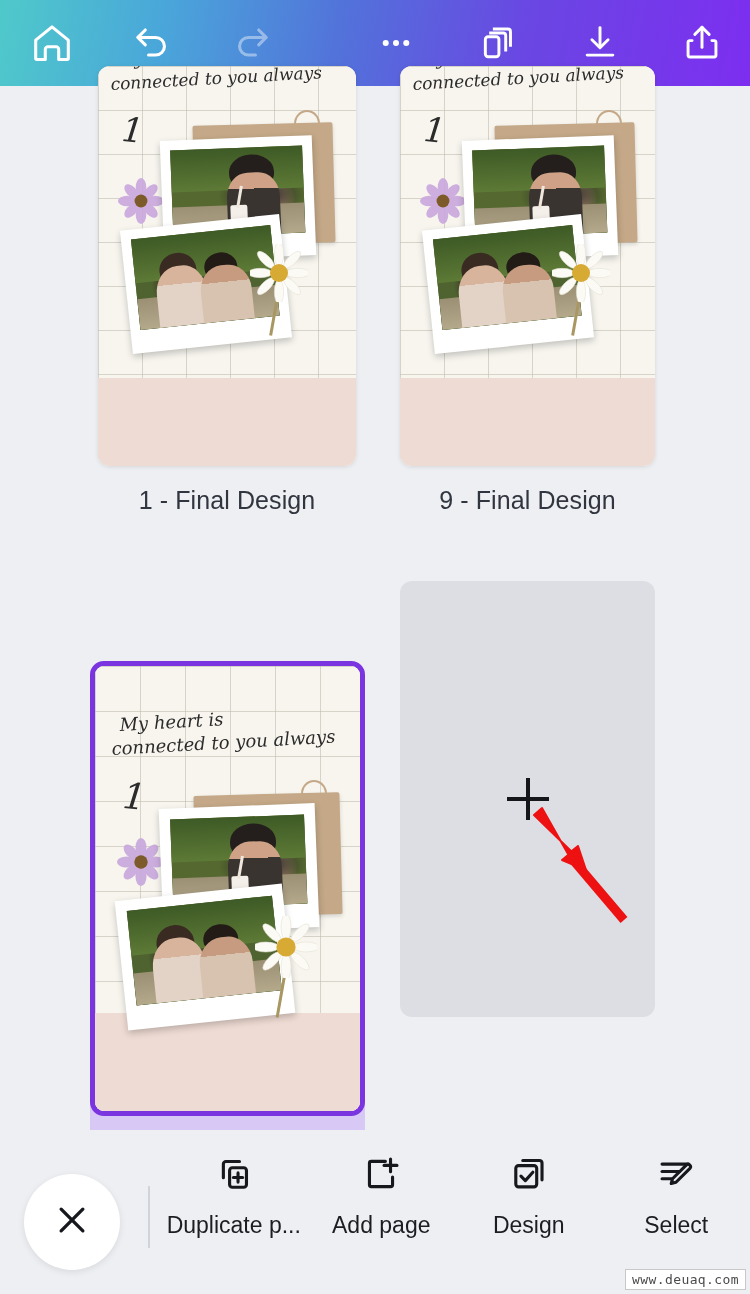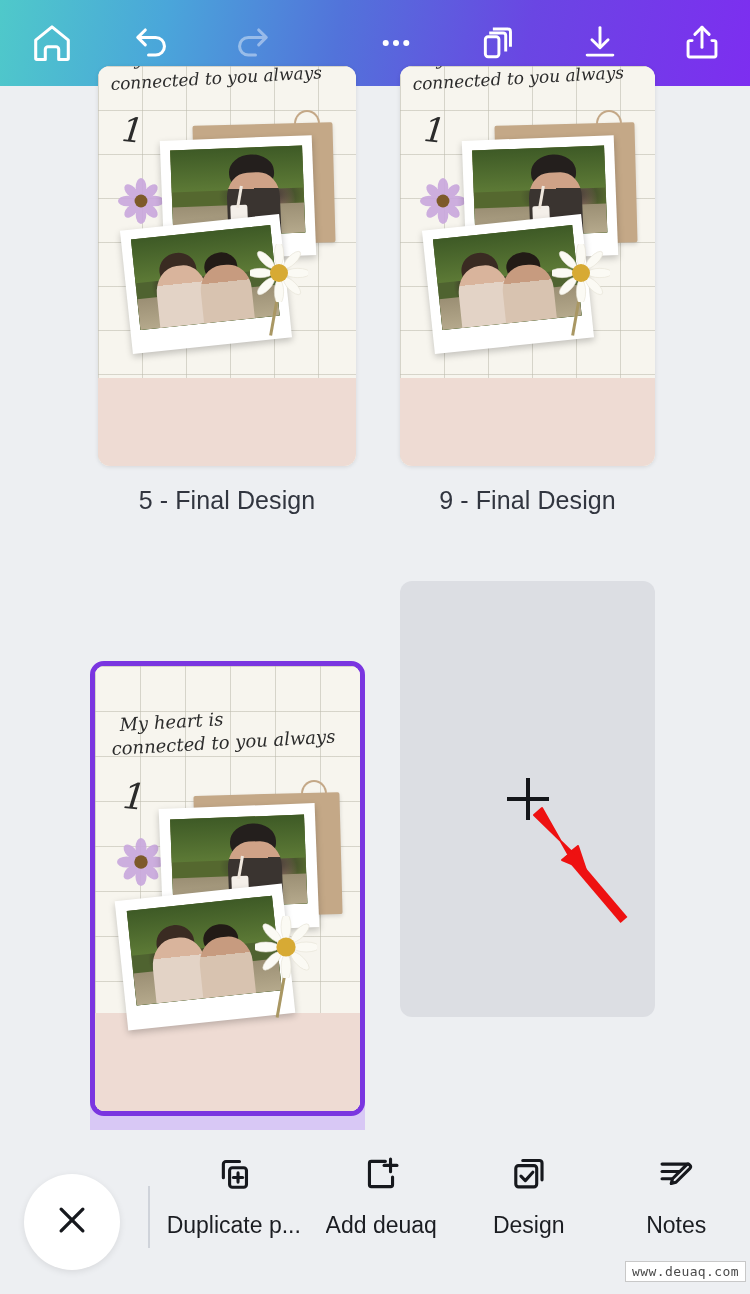--- a/index.html
+++ b/index.html
@@ -187,21 +187,21 @@
   .bar-item {
     display: flex; flex-direction: column; align-items: center; gap: 14px;
     cursor: pointer; width: 148px;
   }
   .bar-icon { height: 48px; display: flex; align-items: center; justify-content: center; }
   .bar-label {
     font-size: 23px; color: #1b1d22; white-space: nowrap;
     overflow: hidden; text-overflow: ellipsis; max-width: 148px; text-align: left;
   }
   .watermark {
-    position: absolute; right: 4px; bottom: 12px;
+    position: absolute; right: 4px; bottom: 4px;
     font-family: "DejaVu Sans Mono", monospace; font-size: 13px; color: #4a4a4a;
     letter-spacing: .4px; background: #ffffff; padding: 2px 6px;
     border: 1px solid #c8c8c8;
   }
 </style>
 </head>
 <body>
 
 <div id="app">
 
@@ -337,21 +337,21 @@
                 <ellipse cx="11" cy="11" rx="7.8" ry="3" transform="rotate(45 11 11)"></ellipse>
                 <ellipse cx="29" cy="29" rx="7.8" ry="3" transform="rotate(45 29 29)"></ellipse>
                 <ellipse cx="29" cy="11" rx="7.8" ry="3" transform="rotate(-45 29 11)"></ellipse>
                 <ellipse cx="11" cy="29" rx="7.8" ry="3" transform="rotate(-45 11 29)"></ellipse>
               </g>
               <circle cx="20" cy="20" r="6.2" fill="#d7aa34"></circle>
             </svg>
           </div>
         </div>
       </div>
-      <div class="card-label">5 - Final Design</div>
+      <div class="card-label">1 - Final Design</div>
     </div>
 
     <div class="cardwrap" style="left:400px; top:-20px;">
       <div class="card" style="width:255px; height:400px;">
         <div class="art">
           <div class="grid-bg" style="background-size:44px 44px;"></div>
           <div class="blush" style="height:22%;"></div>
           <div class="script" style="left:18px; top:-16px; font-size:17px;">My heart is</div>
           <div class="script" style="left:12px; top:8px; font-size:17px;">connected to you always</div>
           <div class="numone" style="left:24px; top:44px; font-size:34px;">1</div>
@@ -520,21 +520,21 @@
     </div>
 
     <div class="bar-item">
       <span class="bar-icon">
         <svg width="44" height="44" viewBox="0 0 24 24" fill="none" stroke="#16181d" stroke-width="1.7" stroke-linecap="round" stroke-linejoin="round">
           <path d="M14.4 5.1H6.7a1 1 0 0 0-1 1v11.8a1 1 0 0 0 1 1h10.6a1 1 0 0 0 1-1v-4.3"></path>
           <path d="M17.2 3.8v7"></path>
             <path d="M13.7 7.3h7"></path>
         </svg>
       </span>
-      <span class="bar-label">Add deuaq</span>
+      <span class="bar-label">Add page</span>
     </div>
 
     <div class="bar-item">
       <span class="bar-icon">
         <svg width="44" height="44" viewBox="0 0 24 24" fill="none" stroke="#16181d" stroke-width="1.7" stroke-linecap="round" stroke-linejoin="round">
           <path d="M8.6 4.6h9.1a1.4 1.4 0 0 1 1.4 1.4v9.2"></path>
           <rect x="4.8" y="7.4" width="11.4" height="11.6" rx="1.5"></rect>
           <path d="M7.6 13.2 10 15.6l4.1-4.6"></path>
         </svg>
       </span>
@@ -543,18 +543,18 @@
 
     <div class="bar-item">
       <span class="bar-icon">
         <svg width="44" height="44" viewBox="0 0 24 24" fill="none" stroke="#16181d" stroke-width="1.7" stroke-linecap="round" stroke-linejoin="round">
           <path d="M4.4 6.6h14.2"></path>
             <path d="M4.4 10.6h9.4"></path>
             <path d="M4.4 14.6h5.2"></path>
           <path d="M19.6 8.9 12 16.5l-2.6.7.7-2.6 7.6-7.6a1.35 1.35 0 0 1 1.9 1.9z"></path>
         </svg>
       </span>
-      <span class="bar-label">Notes</span>
+      <span class="bar-label">Select</span>
     </div>
   </div>
 
   <div class="watermark">www.deuaq.com</div>
 </div>
 
 </body></html>

